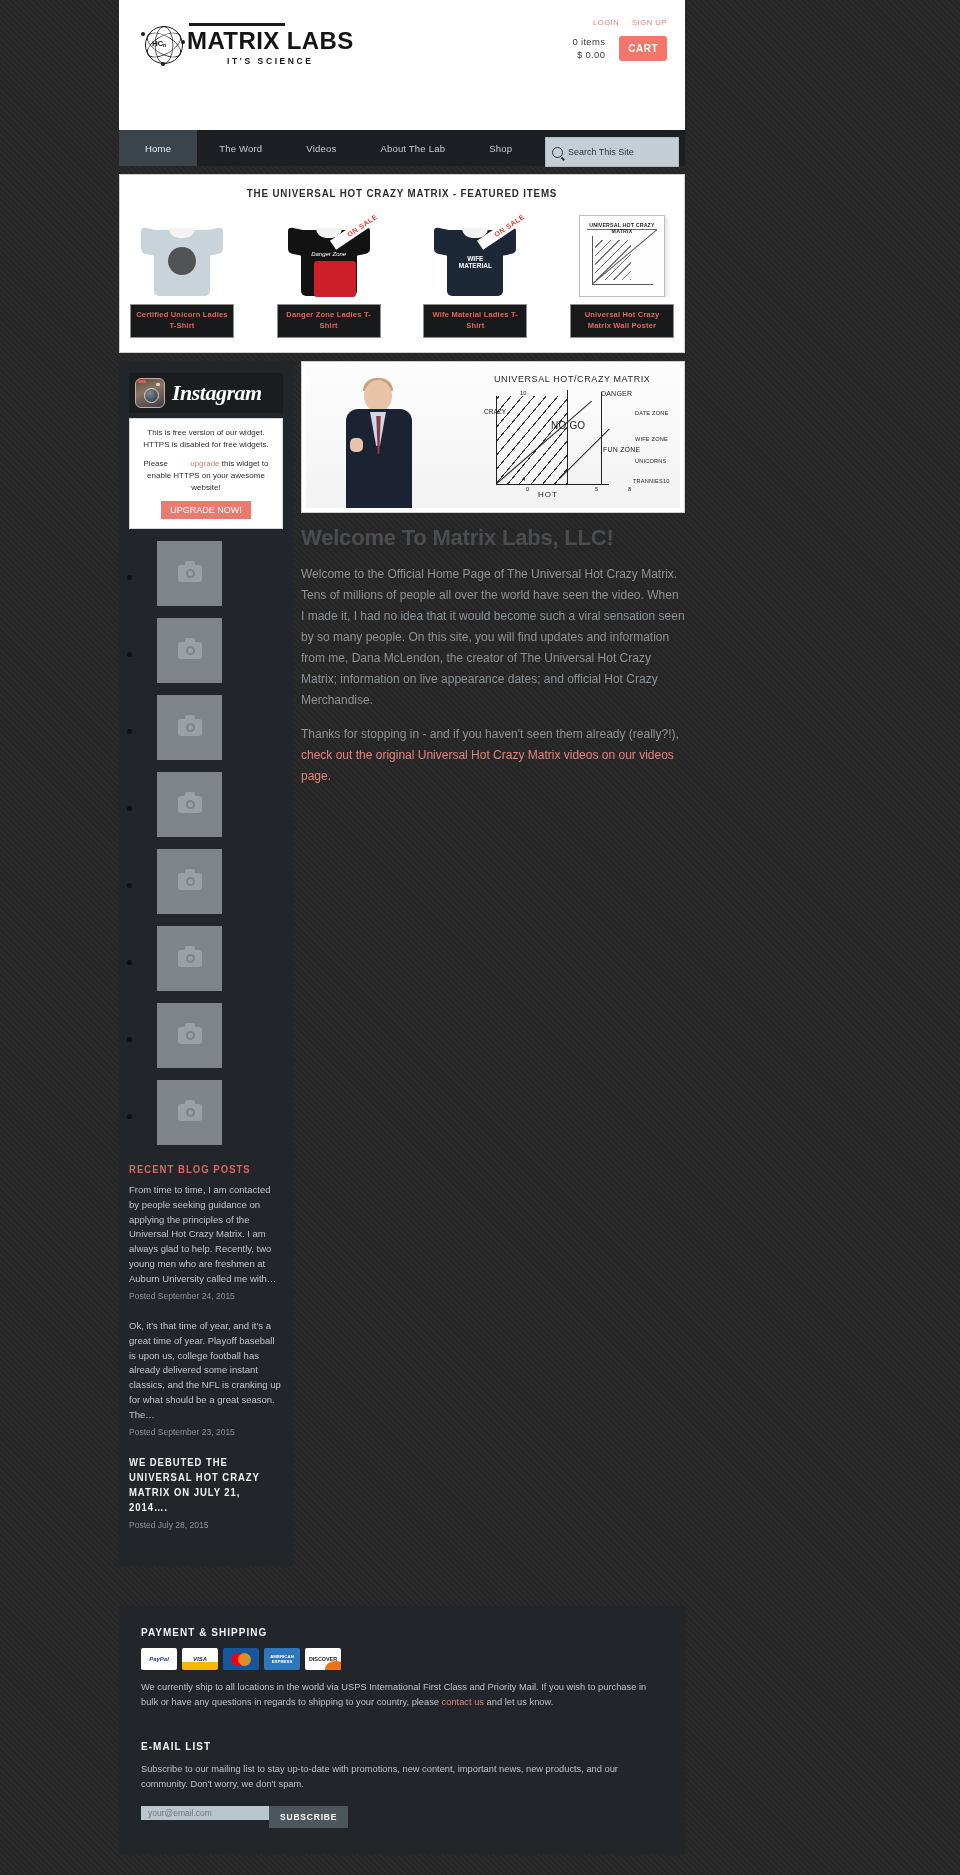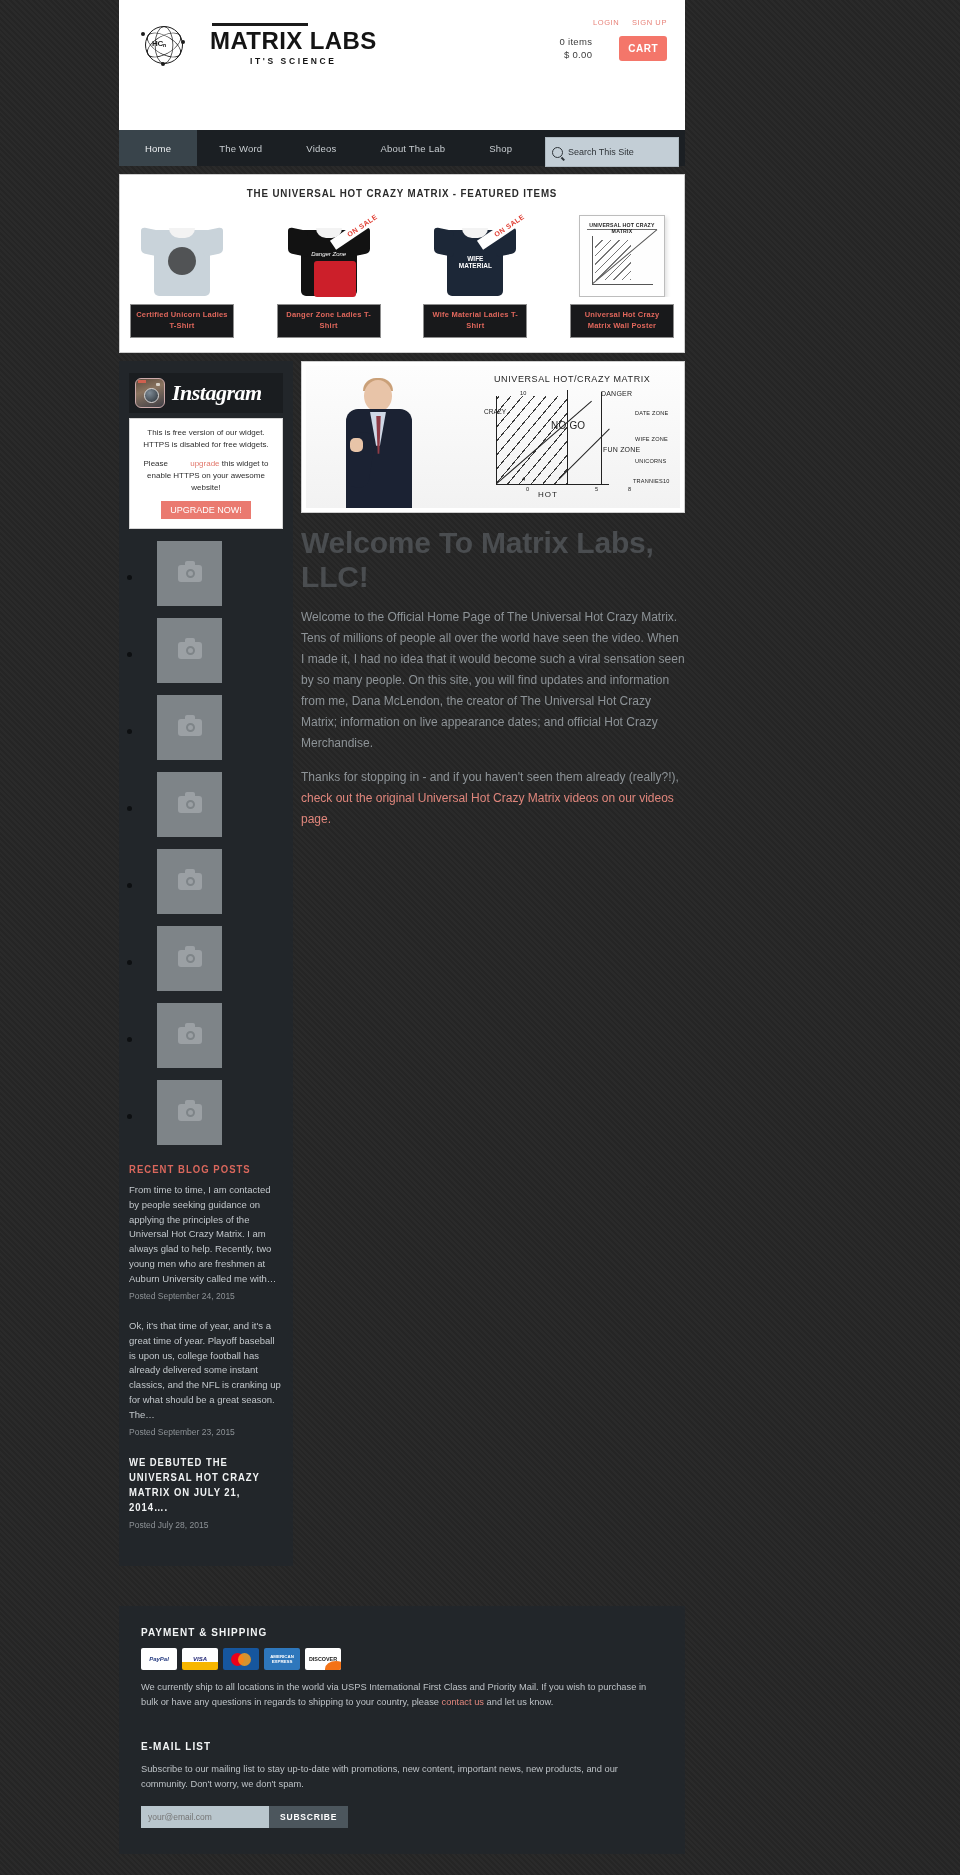--- a/index.html
+++ b/index.html
@@ -11,40 +11,40 @@
   }
   .page{
     position:relative;width:960px;height:1875px;
     background:repeating-linear-gradient(45deg,#252525 0 2px,#2a2a2a 2px 4px);
     overflow:hidden;
   }
   .shell{position:absolute;left:119px;top:0;width:566px;}
 
   
   .header{background:#ffffff;height:130px;position:relative;}
-  .logo{position:absolute;left:22px;top:22px;display:flex;align-items:center;gap:25px;}
+  .logo{position:absolute;left:22px;top:22px;display:flex;align-items:center;gap:2px;}
   .atom{width:44px;height:44px;position:relative;}
   .atom .ring{position:absolute;left:4px;top:4px;width:36px;height:36px;border:1.6px solid #1b1b1b;border-radius:50%;}
   .atom .ring.r2{transform:rotate(60deg) scaleX(.48);}
   .atom .ring.r3{transform:rotate(-60deg) scaleX(.48);}
   .atom .ring.r4{transform:scaleX(.48);}
   .atom .hc{position:absolute;left:11px;top:15px;font-size:8px;font-weight:bold;color:#1b1b1b;letter-spacing:-.3px;}
   .atom .dot{position:absolute;width:4px;height:4px;background:#1b1b1b;border-radius:50%;}
   .atom .d1{left:0px;top:10px;}
   .atom .d2{right:0px;top:18px;}
   .atom .d3{left:20px;bottom:0px;}
   .wordmark{display:flex;flex-direction:column;}
   .wm-rule{width:96px;height:3px;background:#1b1b1b;margin:0 0 3px 2px;}
   .wm-main{font-size:24px;font-weight:bold;color:#141414;letter-spacing:.4px;line-height:1;font-family:"Liberation Sans",sans-serif;}
   .wm-sub{font-size:8.5px;font-weight:bold;color:#141414;letter-spacing:2.6px;text-align:center;margin-top:3px;}
 
   .acct{position:absolute;right:18px;top:18px;text-align:right;}
   .acct-links{font-size:7.5px;letter-spacing:.6px;color:#e8837a;}
   .acct-links span{margin-left:10px;cursor:pointer;}
-  .cartrow{display:flex;align-items:center;justify-content:flex-end;gap:27px;margin-top:9px;}
+  .cartrow{display:flex;align-items:center;justify-content:flex-end;gap:14px;margin-top:9px;}
   .cart-tot{font-size:9.5px;color:#3b3b3b;line-height:1.35;text-align:right;letter-spacing:.3px;}
   .cart-btn{background:#f4766a;color:#fff;font-size:10px;font-weight:bold;letter-spacing:.5px;
     padding:7px 9px;border-radius:3px;cursor:pointer;}
 
   
   .nav{background:#1b1f23;height:36px;display:flex;align-items:stretch;position:relative;}
   .nav-item{display:flex;align-items:center;padding:0 22px;font-size:9.5px;color:#c8cdd1;cursor:pointer;letter-spacing:.2px;}
   .nav-item.active{background:#39444b;color:#eef1f3;padding:0 26px;}
   .searchbox{position:absolute;right:6px;top:7px;width:134px;height:30px;background:#c3ced6;
     border:1px solid #aeb9c1;display:flex;align-items:center;padding:0 6px;box-sizing:border-box;}
@@ -135,21 +135,21 @@
   .man .hair{position:absolute;left:19px;top:-2px;width:30px;height:13px;border-radius:15px 15px 0 0;background:#caa078;}
   .man .torso{position:absolute;left:2px;top:29px;width:66px;height:99px;background:#1b2233;border-radius:12px 12px 0 0;}
   .man .shirt{position:absolute;left:26px;top:32px;width:16px;height:34px;background:#cfd8e6;
     clip-path:polygon(0 0,100% 0,62% 100%,38% 100%);}
   .man .tie{position:absolute;left:31px;top:36px;width:7px;height:38px;background:#8f3b46;
     clip-path:polygon(18% 0,82% 0,62% 100%,38% 100%);}
   .man .arm{position:absolute;left:6px;top:52px;width:22px;height:56px;background:#1b2233;border-radius:10px;transform:rotate(9deg);}
   .man .hand{position:absolute;left:6px;top:58px;width:13px;height:14px;background:#e8c4a8;border-radius:5px;}
 
   
-  .wel-h{font-size:30px;font-weight:bold;color:#4a4d50;line-height:1.13;margin:13px 0 0;letter-spacing:-.2px;}
+  .wel-h{font-size:22px;font-weight:bold;color:#4a4d50;line-height:1.13;margin:13px 0 0;letter-spacing:-.2px;}
   .wel-p{font-size:12px;color:#8d9397;line-height:1.75;margin:13px 0 0;}
   .wel-p a{color:#e0867c;text-decoration:none;}
 
   
   .foot-gap{height:40px;}
   .footer{background:#22262a;display:flex;padding:20px 22px 26px;box-sizing:border-box;gap:30px;flex-direction:column;}
   .fcol{flex:1;}
   .f-h{font-size:10.5px;font-weight:bold;color:#f2f4f5;letter-spacing:1.1px;margin:0 0 10px;
     font-family:"Liberation Sans Narrow","Liberation Sans",sans-serif;transform:scaleX(.95);transform-origin:left;}
   .pays{display:flex;gap:5px;margin-bottom:10px;}
@@ -160,21 +160,21 @@
   .pay.mc{background:#16569e;color:#fff;font-size:5px;}
   .pay.mc .c1,.pay.mc .c2{position:absolute;top:5px;width:13px;height:13px;border-radius:50%;}
   .pay.mc .c1{left:8px;background:#eb001b;}
   .pay.mc .c2{left:15px;background:#f79e1b;opacity:.85;}
   .pay.ax{background:#2e77bc;color:#fff;font-size:4.4px;text-align:center;line-height:1.25;}
   .pay.dis{background:#fff;color:#222;font-size:5.4px;}
   .pay.dis:after{content:"";position:absolute;right:-6px;bottom:-7px;width:22px;height:16px;background:#f47216;border-radius:50%;}
   .f-p{font-size:9.3px;color:#bdc2c6;line-height:1.62;margin:0;}
   .f-p a{color:#e0867c;text-decoration:none;}
   .sub-row{display:flex;margin-top:13px;}
-  .sub-in{width:128px;height:22px;background:#b9c6cd;border:none;box-sizing:border-box;padding:0 7px;
+  .sub-in{width:128px;height:14px;background:#b9c6cd;border:none;box-sizing:border-box;padding:0 7px;
     font-size:8.5px;color:#3e4549;font-family:"Liberation Sans",sans-serif;}
   .sub-btn{background:#4c565d;color:#fff;font-size:8.5px;font-weight:bold;letter-spacing:.8px;
     padding:0 11px;height:22px;line-height:22px;cursor:pointer;
     font-family:"Liberation Sans Narrow","Liberation Sans",sans-serif;}
 </style>
 </head>
 <body>
 
 <div class="page">
  <div class="shell">

